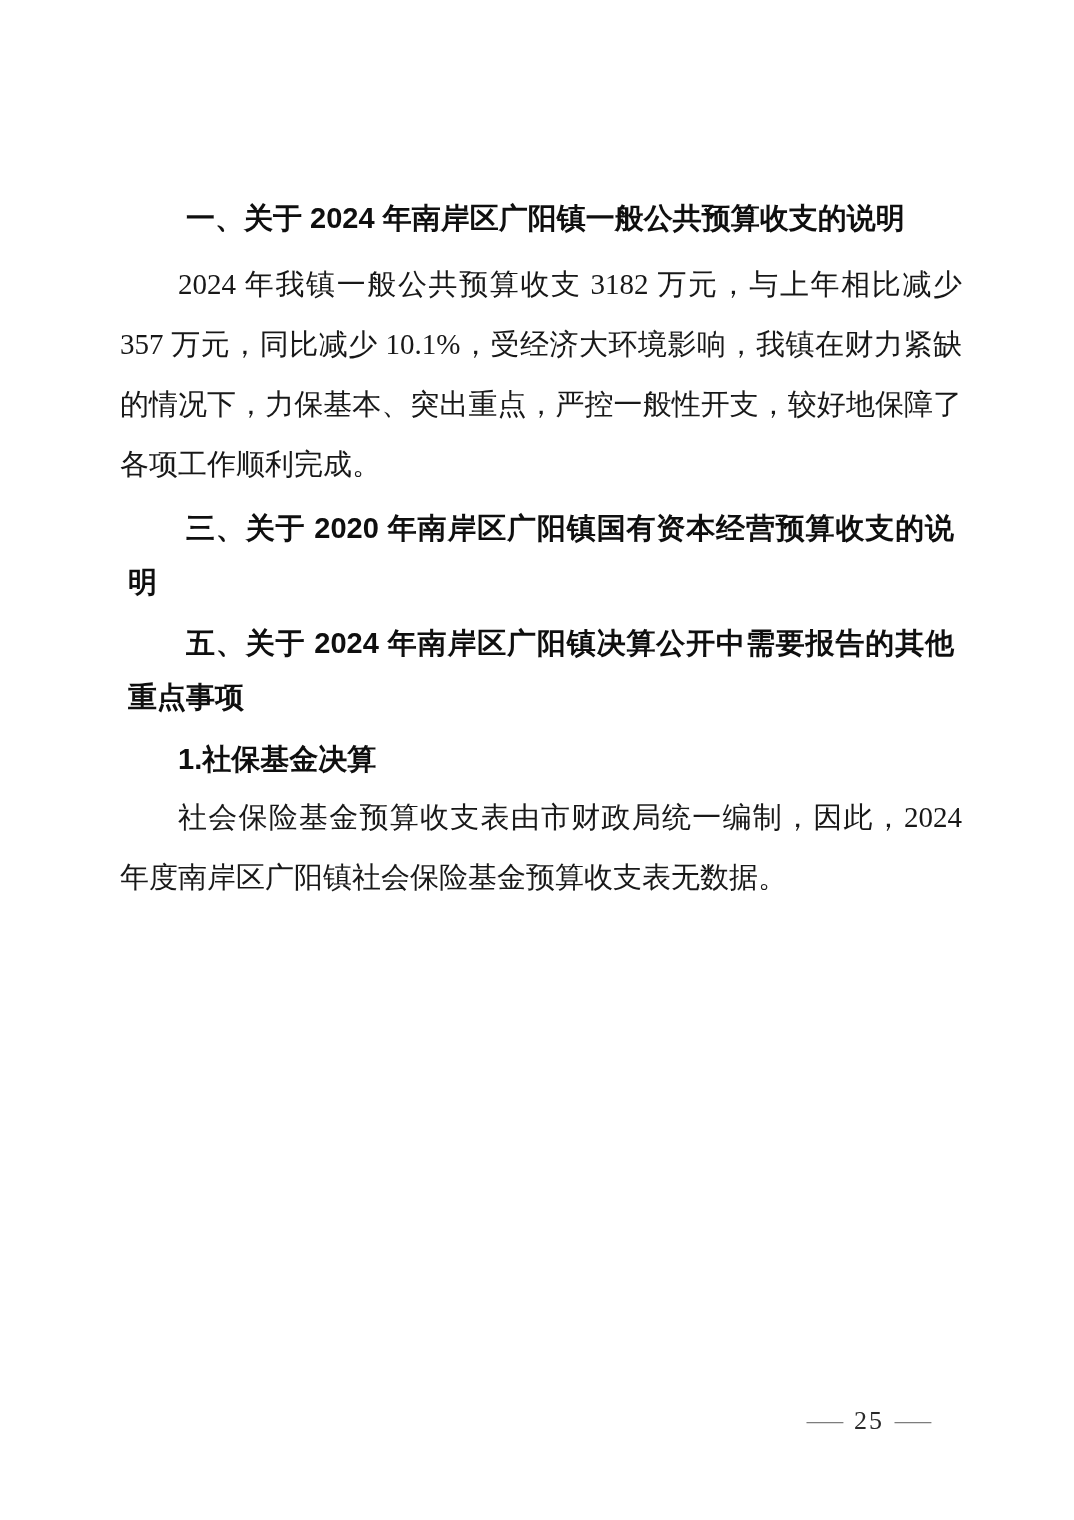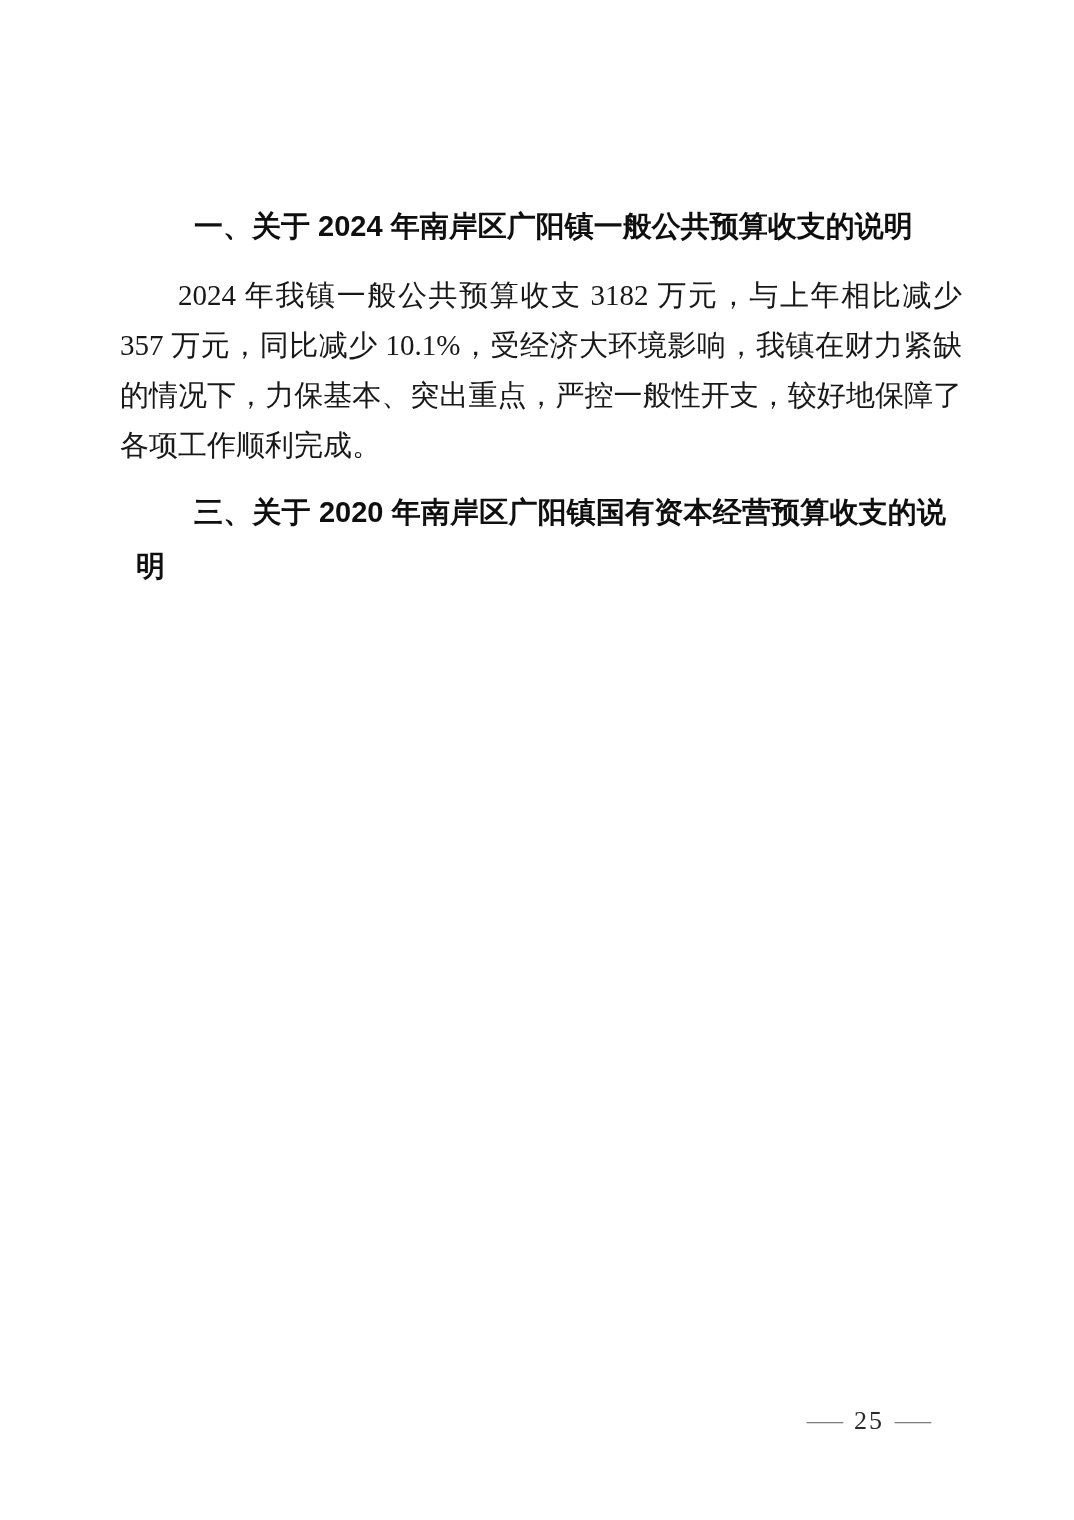--- a/index.html
+++ b/index.html
@@ -15,21 +15,21 @@
     overflow: hidden;
   }
   .content {
     position: absolute;
     left: 120px;
     top: 184px;
     width: 842px;
   }
   section { margin: 0; padding: 0; }
   .hd {
-    margin: 16px;
+    margin: 8px;
     font-family: "Liberation Sans", "DejaVu Sans", sans-serif;
     font-weight: 700;
     font-size: 29px;
     line-height: 53.8px;
     color: #0f0f0f;
     text-indent: 2em;
     text-align: justify;
   }
   .subhd {
     margin: 0;
@@ -39,21 +39,21 @@
     line-height: 53.8px;
     color: #0f0f0f;
     text-indent: 2em;
     text-align: left;
   }
   .para {
     margin: 0;
     font-family: "Liberation Serif", "DejaVu Serif", serif;
     font-weight: 400;
     font-size: 29px;
-    line-height: 50px;
+    line-height: 60px;
     color: #181818;
     text-indent: 2em;
     text-align: justify;
     text-justify: inter-ideograph;
   }
   .page-footer {
     position: absolute;
     top: 1406px;
     right: 148px;
     display: flex;
@@ -88,20 +88,25 @@
     <section>
     </section>
 
     <section>
       <h2 class="hd">三、关于 2020 年南岸区广阳镇国有资本经营预算收支的说明</h2>
     </section>
 
     <section>
     </section>
 
+    <section>
+      <h2 class="hd">五、关于 2024 年南岸区广阳镇决算公开中需要报告的其他重点事项</h2>
+      <h3 class="subhd">1.社保基金决算</h3>
+      <p class="para">社会保险基金预算收支表由市财政局统一编制，因此，2024 年度南岸区广阳镇社会保险基金预算收支表无数据。</p>
+    </section>
 
   </main>
 
   <footer class="page-footer">
     <span class="dash">—</span>
     <span class="pagenum">25</span>
     <span class="dash">—</span>
   </footer>
 </div>
 

